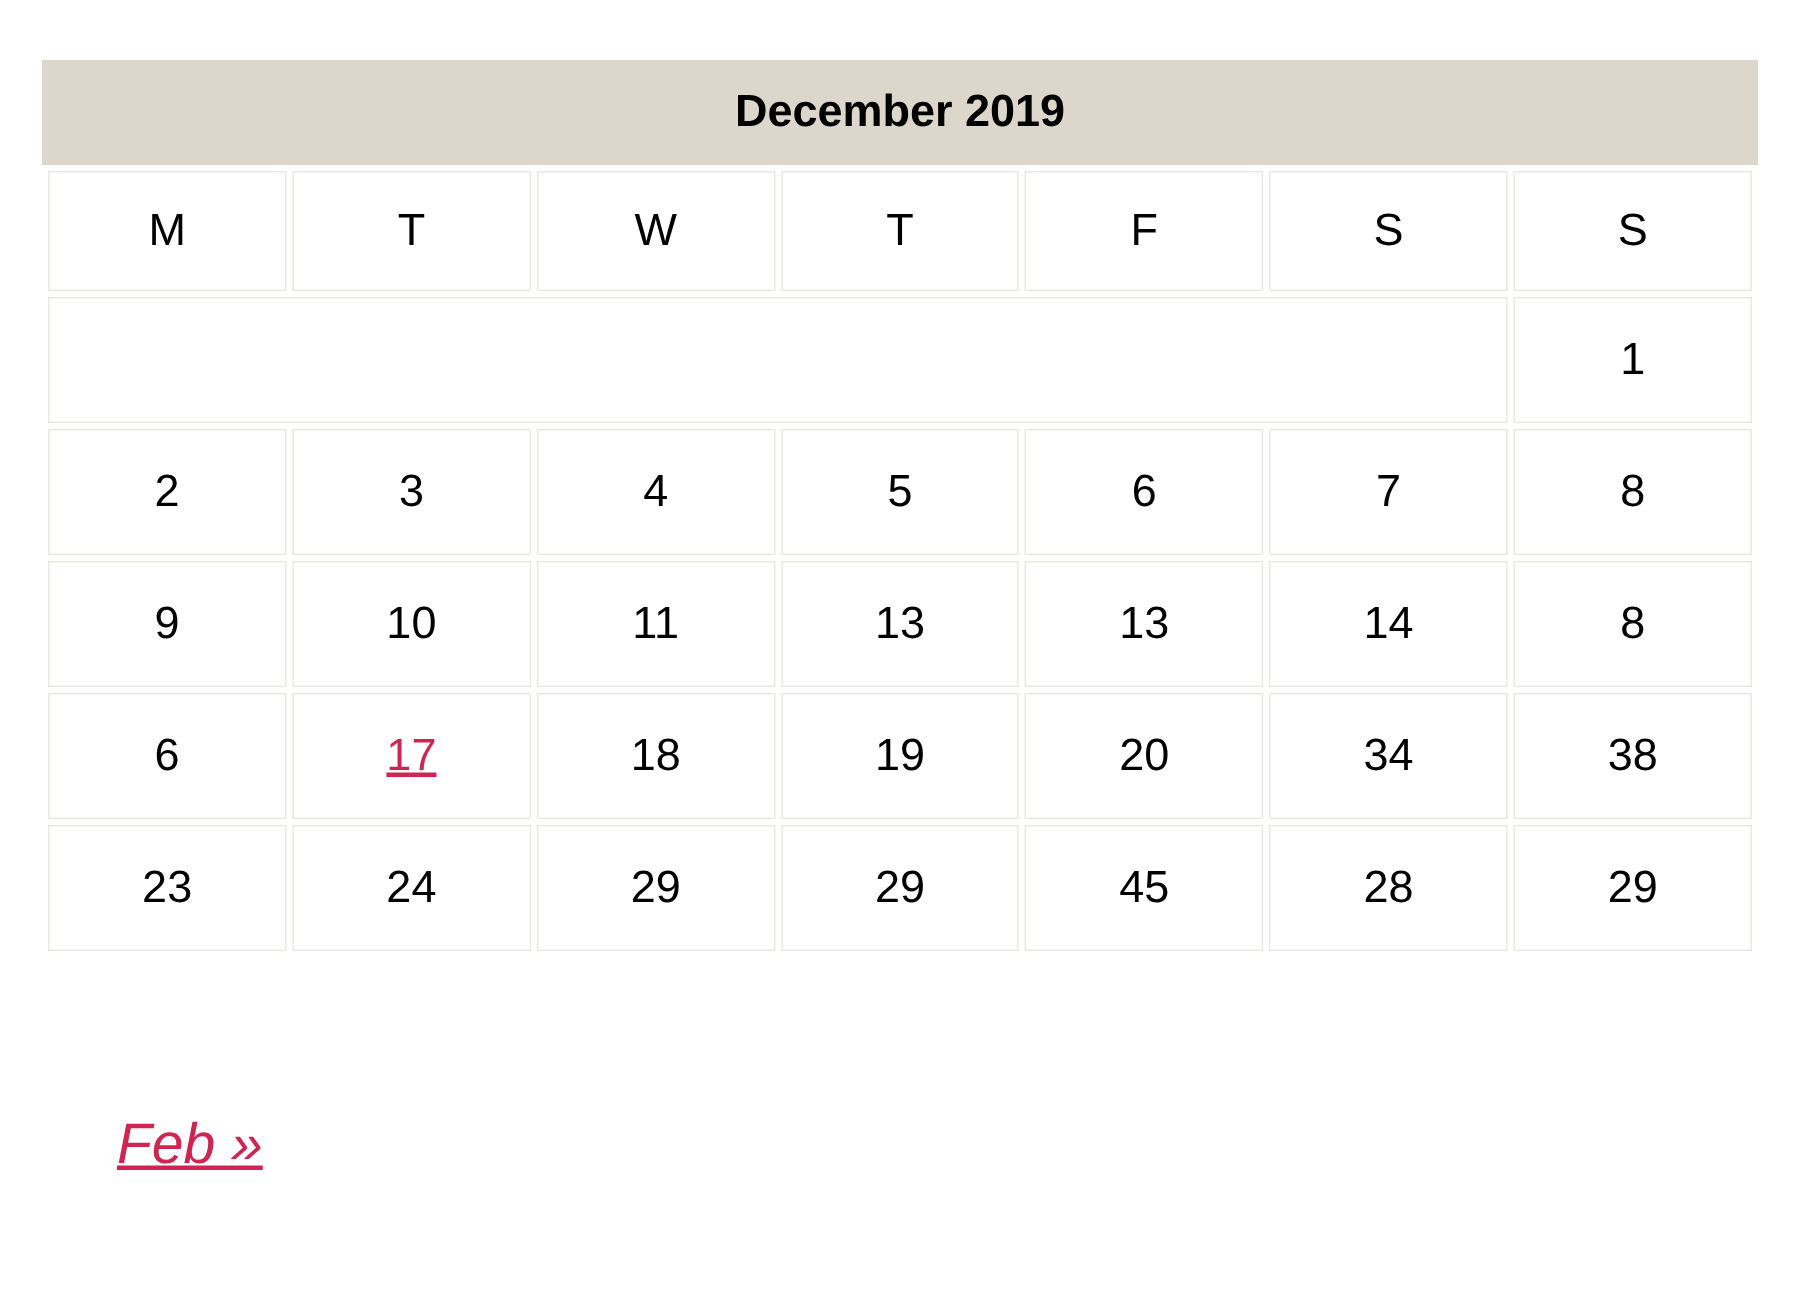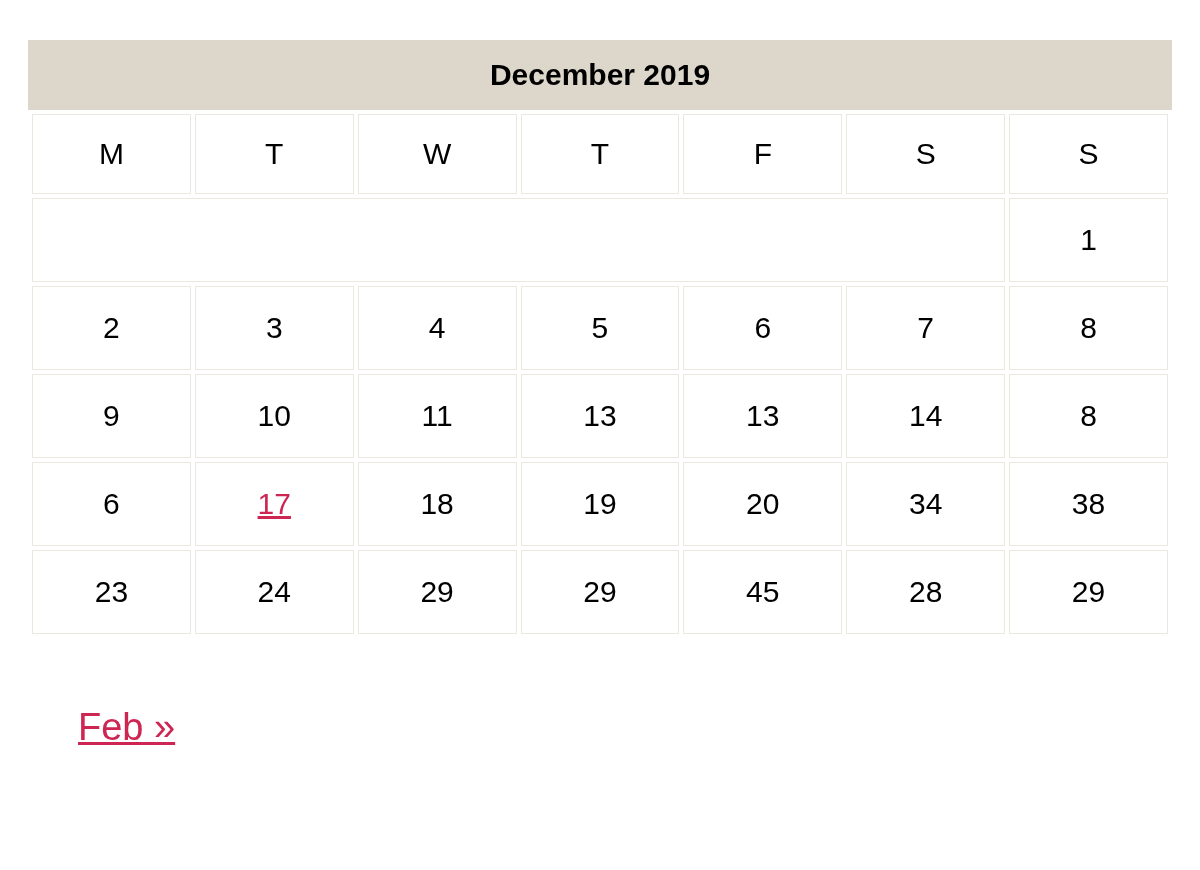--- a/index.html
+++ b/index.html
@@ -48,22 +48,23 @@
     }
     .calendar td.empty-tail {
       border: none;
       background: transparent;
     }
     .calendar td a {
       color: #cd2653;
       text-decoration: underline;
     }
     .nav {
-      margin-top: 68px;
+      margin-top: 104px;
       padding-left: 50px;
+      font-style: italic;
     }
     .nav a {
       color: #cd2653;
       font-size: 38px;
       text-decoration: underline;
     }
   </style>
 </head>
 <body>
 

